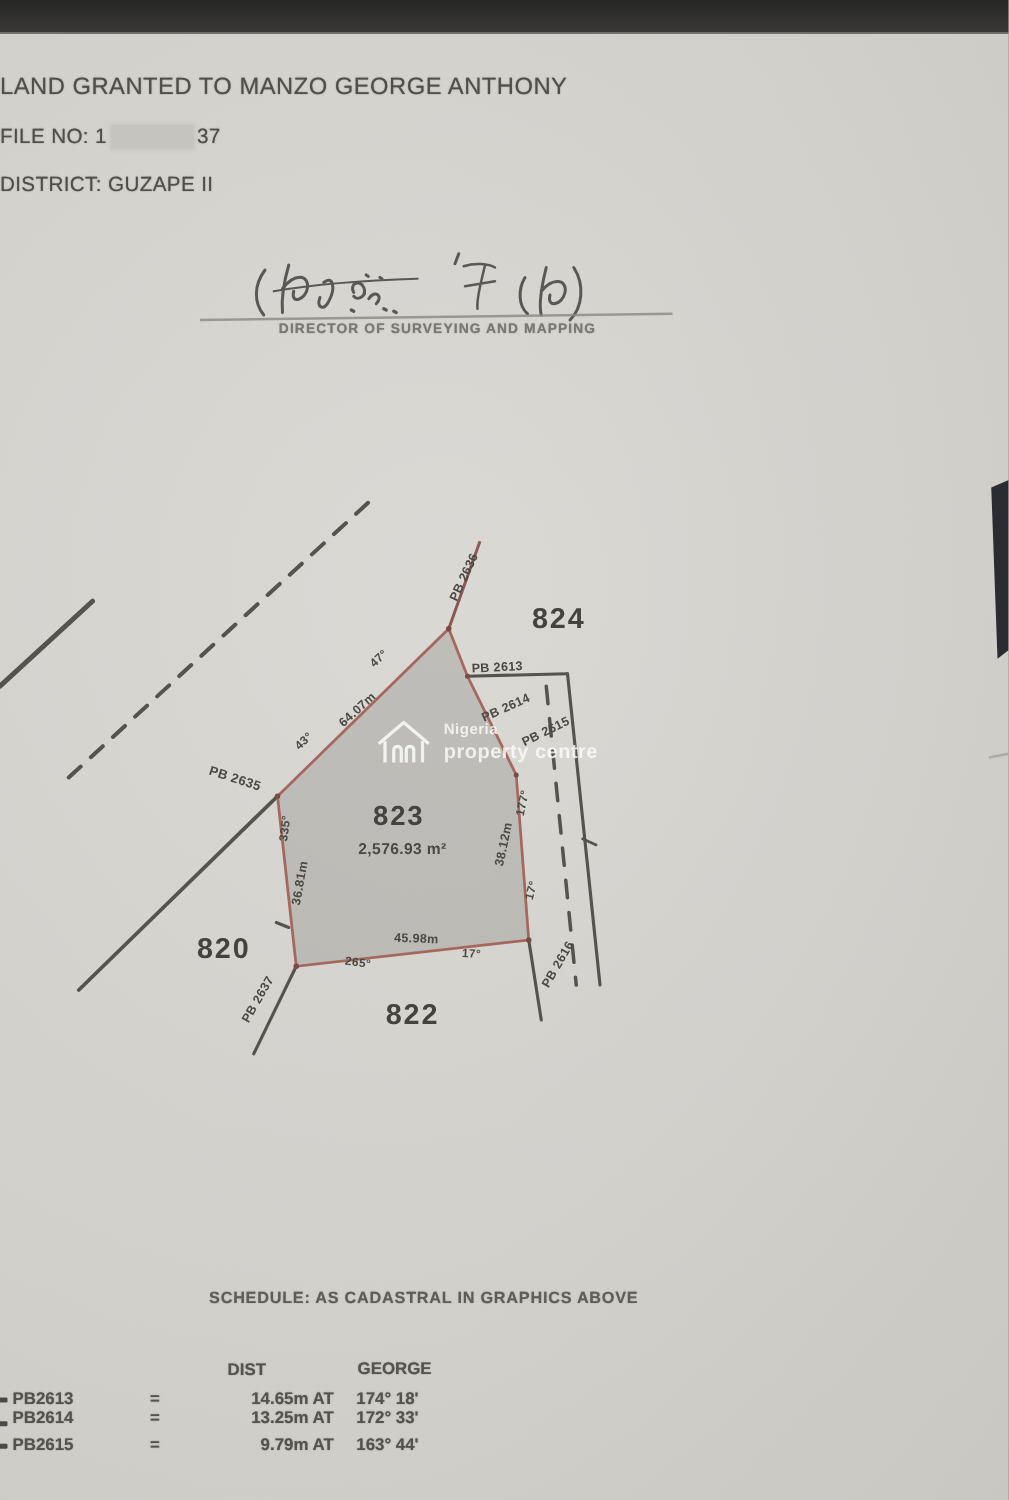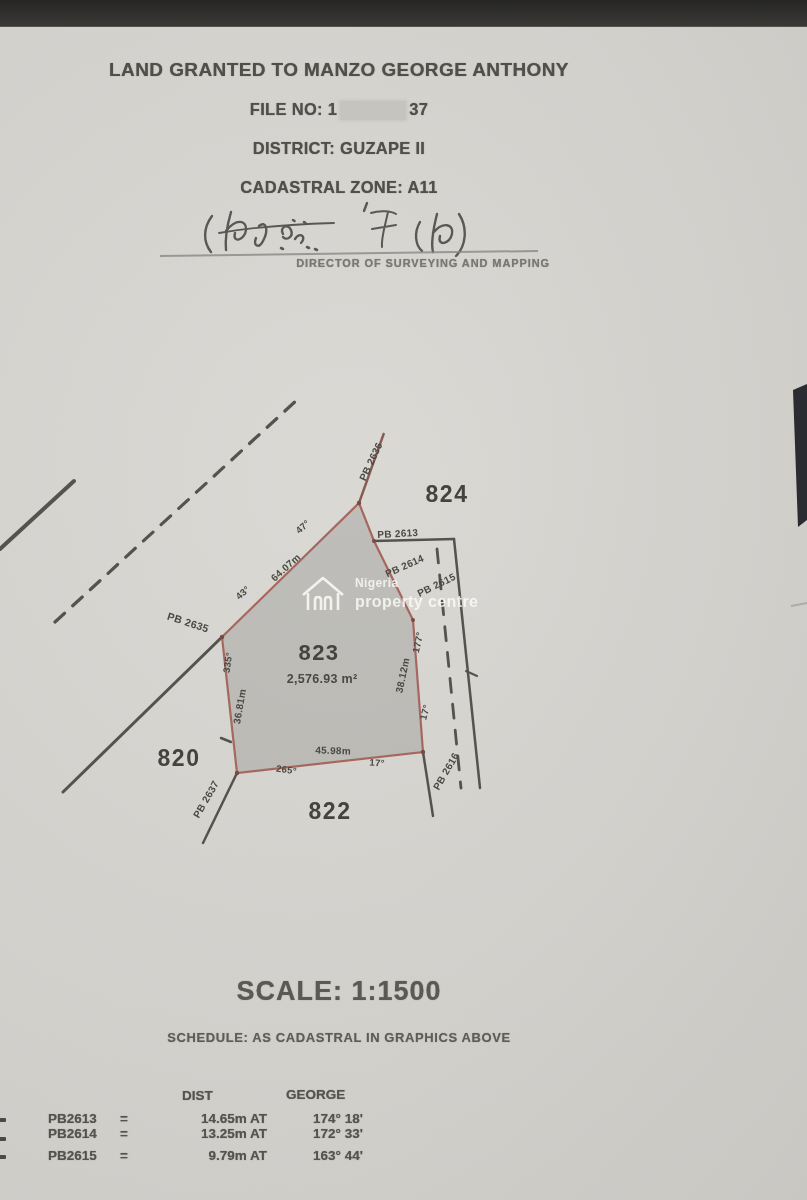--- a/index.html
+++ b/index.html
@@ -7,30 +7,30 @@
     position:relative;width:807px;height:1200px;overflow:hidden;
     font-family:"Liberation Sans",sans-serif;
     background:
       radial-gradient(ellipse 120% 90% at 45% 40%, rgba(255,255,255,0.10), rgba(0,0,0,0.06)),
       linear-gradient(100deg, #d8d6d1 0%, #d6d4cf 55%, #d2d0cb 100%);
     color:#504e4a;
   }
   .top-band{position:absolute;left:0;top:0;width:807px;height:26px;
     background:linear-gradient(180deg,#262624,#3a3937);border-bottom:1px solid #54524e;}
   
-  .header{position:absolute;left:0;top:57px;width:678px;text-align:center;
-    font-weight:700;color:#514f4a;text-shadow:0 0 1px rgba(95,93,88,0.85);}
+  .header{position:absolute;left:0;top:57px;width:678px;
+    font-weight:400;color:#514f4a;text-shadow:0 0 1px rgba(95,93,88,0.85);}
   .header .l1{font-size:19px;letter-spacing:.4px;line-height:26px;}
   .header .l{font-size:16.5px;letter-spacing:.3px;line-height:25px;margin-top:14px;}
   .redact{display:inline-block;vertical-align:middle;background:#c6c4bf;
     box-shadow:0 0 3px 1px rgba(198,196,191,.9);margin:0 3px;}
   .redact.file{width:66px;height:19px;}
   .redact.plot{width:24px;height:19px;}
   
-  .sig-caption{position:absolute;left:150px;top:257px;width:400px;text-align:right;
+  .sig-caption{position:absolute;left:150px;top:257px;width:400px;text-align:center;
     font-size:11px;font-weight:700;letter-spacing:.9px;color:#7a7872;
     text-shadow:0 0 1px rgba(120,118,112,.8);}
   
   .watermark{position:absolute;left:300px;top:574px;display:flex;gap:9px;align-items:flex-start;
     color:rgba(251,251,248,0.82);z-index:3;pointer-events:none;}
   .wm-text{display:flex;flex-direction:column;line-height:1;}
   .wm-small{font-size:12px;font-weight:600;letter-spacing:.4px;margin-top:3px;}
   .wm-big{font-size:16px;font-weight:700;letter-spacing:.4px;margin-top:5px;}
   
   .scale{position:absolute;left:0;top:976px;width:678px;text-align:center;
@@ -38,43 +38,42 @@
     text-shadow:0 0 1px rgba(100,98,92,.8);}
   .schedule{position:absolute;left:0;top:1030px;width:678px;text-align:center;
     font-size:13px;font-weight:700;letter-spacing:.6px;color:#5f5d57;
     text-shadow:0 0 1px rgba(110,108,102,.7);}
   
   .sched-table{position:absolute;left:0;top:1082px;width:440px;height:92px;
     font-size:13.5px;font-weight:700;color:#55534d;text-shadow:0 0 1px rgba(100,98,92,.75);}
   .sched-table .cell{position:absolute;white-space:nowrap;}
   .h-dist{left:182px;top:6px;}
   .h-bear{left:286px;top:5px;}
-  .t-row .point{left:10px;margin-left:38px;}
+  .t-row .point{left:10px;}
   .t-row .eq{left:120px;}
   .t-row .dist{left:150px;width:117px;text-align:right;}
-  .t-row .bear{left:285px;margin-left:28px;}
+  .t-row .bear{left:285px;}
   .r0{top:29px;} .r1{top:44px;} .r2{top:66px;}
   .edge-tick{position:absolute;left:-1px;width:7px;height:4px;background:#4c4a46;border-radius:1px;}
   
   svg.overlay{position:absolute;left:0;top:0;z-index:2;}
   .map-label{fill:#4b4943;font-weight:700;letter-spacing:.3px;font-family:"Liberation Sans",sans-serif;}
   .plot-num{fill:#45433e;letter-spacing:1.5px;}
 </style>
 </head>
 <body>
 
 <div class="page">
 
   <div class="top-band"></div>
 
   <div class="header">
     <div class="l1">LAND GRANTED TO MANZO GEORGE ANTHONY</div>
     <div class="l"><span>FILE NO: 1</span><span class="redact file"></span><span>37</span></div>
     <div class="l">DISTRICT: GUZAPE II</div>
-    <div class="l">CADASTRAL ZONE: A11</div>
   </div>
 
   <div class="sig-caption">DIRECTOR OF SURVEYING AND MAPPING</div>
 
   <svg class="overlay" id="overlay-svg" width="807" height="1200" viewBox="0 0 807 1200">
 
     <g stroke="#45433f" stroke-width="2.4" fill="none" stroke-linecap="round" opacity="0.85">
       <path d="M212,216 C203,228 203,242 211,252"></path>
       <path d="M231,212 C227,226 225,240 226,250"></path>
       <path d="M226,231 C236,218 247,220 246,230 C245,240 232,244 235,233"></path>
@@ -151,21 +150,20 @@
       <polyline points="3,21 23,4 43,21"></polyline>
       <path d="M8,19 L8,36 M38,19 L38,36"></path>
       <path d="M15,36 L15,26 C15,22 21,22 21,26 L21,36 M25,36 L25,26 C25,22 31,22 31,26 L31,36"></path>
     </svg>
     <div class="wm-text">
       <span class="wm-small">Nigeria</span>
       <span class="wm-big">property centre</span>
     </div>
   </div>
 
-  <div class="scale">SCALE: 1:1500</div>
   <div class="schedule">SCHEDULE: AS CADASTRAL IN GRAPHICS ABOVE</div>
 
   <div class="sched-table">
     <span class="cell h-dist">DIST</span>
     <span class="cell h-bear">GEORGE</span>
 
     <div class="t-row">
       <span class="edge-tick r0" style="top:36px"></span>
       <span class="cell point r0">PB2613</span>
       <span class="cell eq r0">=</span>

